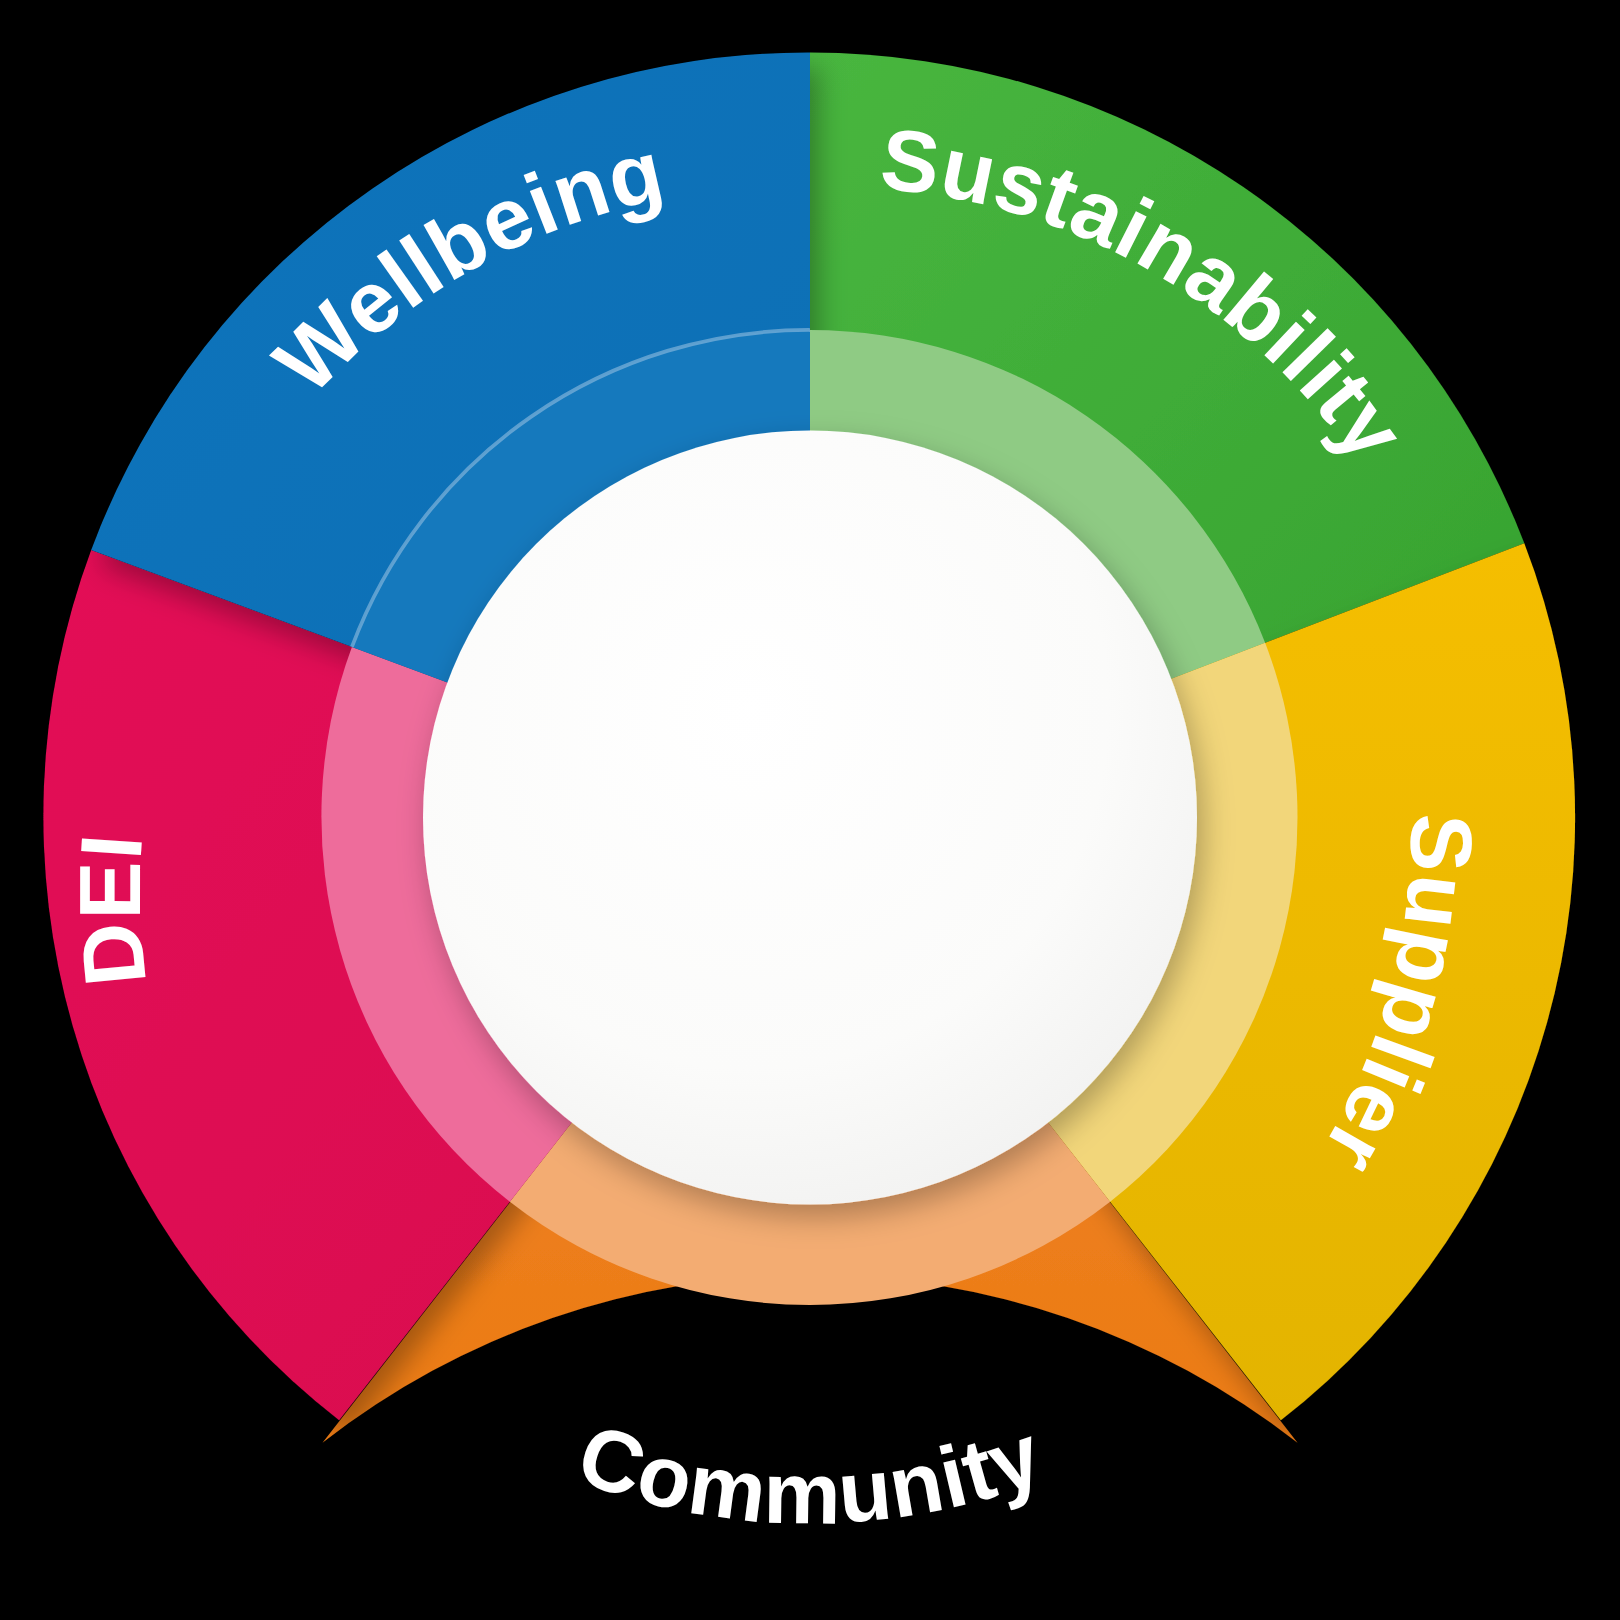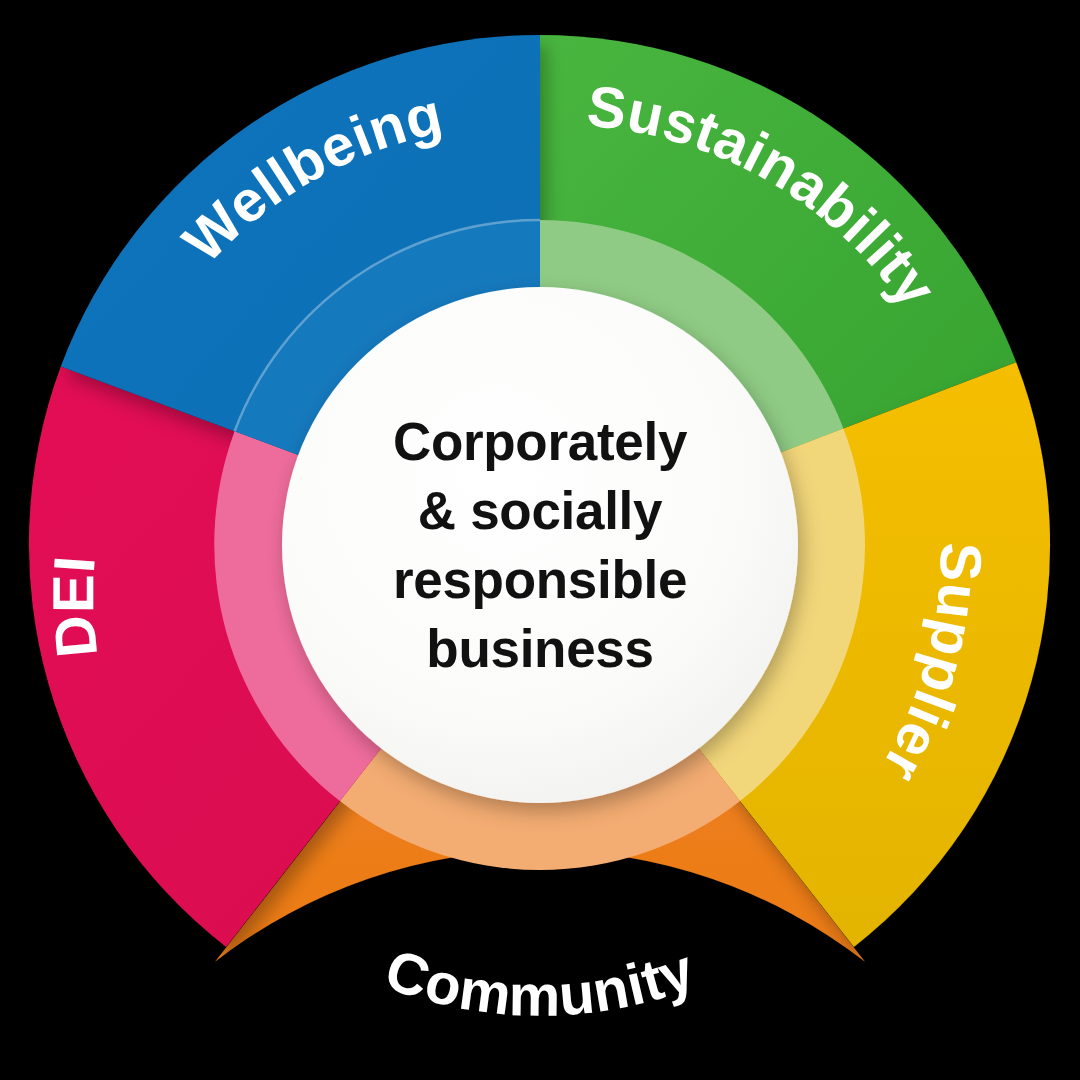--- a/index.html
+++ b/index.html
@@ -160,20 +160,14 @@
       <text class="seg-label">
         <textPath href="#p-dei" startOffset="50%" text-anchor="middle">DEI</textPath>
       </text>
 
       <text class="seg-label">
         <textPath href="#p-well" startOffset="50%" text-anchor="middle">Wellbeing</textPath>
       </text>
     </g>
   </svg>
 
-  <div class="center-text">
-    <div class="line">Corporately</div>
-    <div class="line">&amp; socially</div>
-    <div class="line">responsible</div>
-    <div class="line">business</div>
-  </div>
 
 </div>
 
 </body></html>

